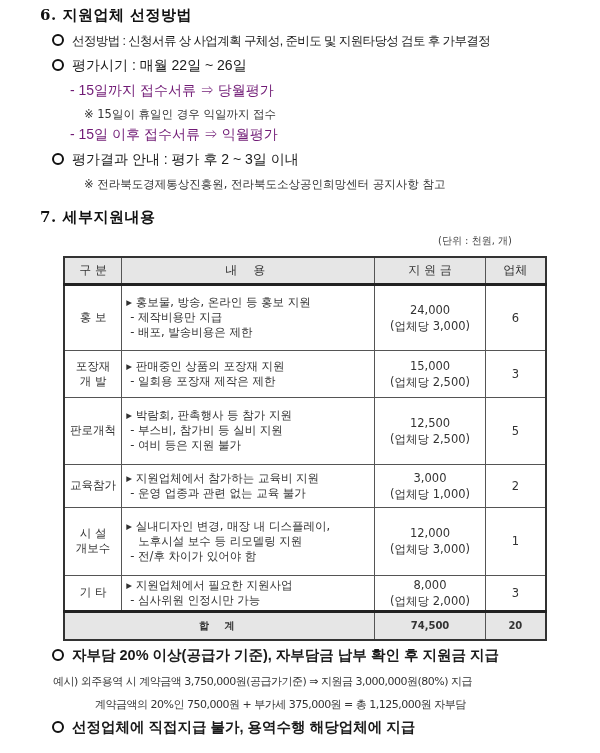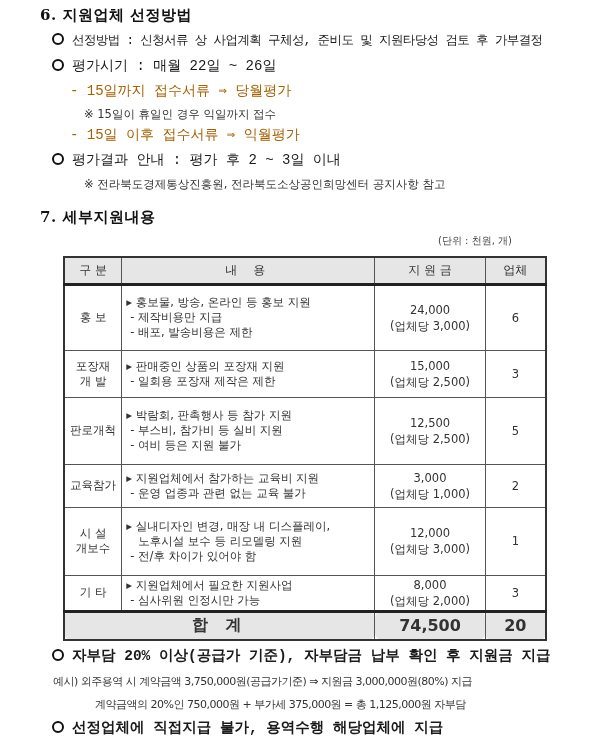--- a/index.html
+++ b/index.html
@@ -1,23 +1,23 @@
 <!DOCTYPE html>
 <html><head>
   <meta charset="utf-8">
   <style>
     * { margin: 0; padding: 0; box-sizing: border-box; }
     html, body { width: 600px; height: 753px; background: #ffffff; overflow: hidden; }
     body { position: relative; font-family: "DejaVu Sans", "Liberation Sans", sans-serif; color: #222; }
     .abs { position: absolute; white-space: nowrap; }
     .sec-title { font-family: "DejaVu Serif", "Liberation Serif", serif; font-weight: bold; font-size: 15px; color: #111; letter-spacing: 0.5px; }
-    .bullet-line { font-family: Liberation Mono, monospace; font-size: 14px; color: #1a1a1a; }
+    .bullet-line { font-family: Liberation Sans, sans-serif; font-size: 14px; color: #1a1a1a; }
     .bullet-line.bold { font-weight: bold; font-size: 14.5px; }
     .circ { display: inline-block; width: 12px; height: 12px; border: 2.2px solid #111; border-radius: 50%; margin-right: 8px; vertical-align: -1px; }
-    .dash-line { font-family: Liberation Mono, monospace; font-size: 14px; color: #a16207; }
+    .dash-line { font-family: Liberation Sans, sans-serif; font-size: 14px; color: #701a75; }
     .note { font-family: "DejaVu Sans", "Liberation Sans", sans-serif; font-size: 11.5px; color: #333; }
     .small { font-size: 10px; color: #444; }
     .compact { font-size: 12.5px; letter-spacing: -0.6px; }
 
     table.support {
       position: absolute; left: 63px; top: 256px; width: 484px;
       border-collapse: collapse; font-family: "DejaVu Sans", "Liberation Sans", sans-serif;
       font-size: 11.5px; color: #333;
       border: 2px solid #333;
     }
@@ -27,21 +27,21 @@
       border-bottom: 3px solid #222;
     }
     table.support td { vertical-align: middle; }
     td.cat { text-align: center; width: 57px; line-height: 15px; }
     td.content { padding: 2px 4px; line-height: 15px; width: 250px; }
     td.amount { text-align: center; width: 109px; line-height: 16px; }
     td.count { text-align: center; width: 60px; }
     .ci { display: block; }
     .ci.sub { padding-left: 4px; }
     .ci.cont { padding-left: 12px; }
-    tr.total td { background: #e6e6e6; border-top: 3px solid #222; height: 29px; font-size: 16px; font-weight: bold; color: #333; text-align: center; border-radius: 7px; }
+    tr.total td { background: #e6e6e6; border-top: 3px solid #222; height: 29px; font-size: 10px; font-weight: bold; color: #333; text-align: center; }
     .sp { letter-spacing: 6px; }
   </style>
 </head>
 <body>
 
 <div class="abs sec-title" style="left:40px; top:6px;">6. 지원업체 선정방법</div>
 
 <div class="abs bullet-line" style="left:52px; top:32px;">
   <span class="circ"></span><span class="compact">선정방법 : 신청서류 상 사업계획 구체성, 준비도 및 지원타당성 검토 후 가부결정</span>
 </div>

